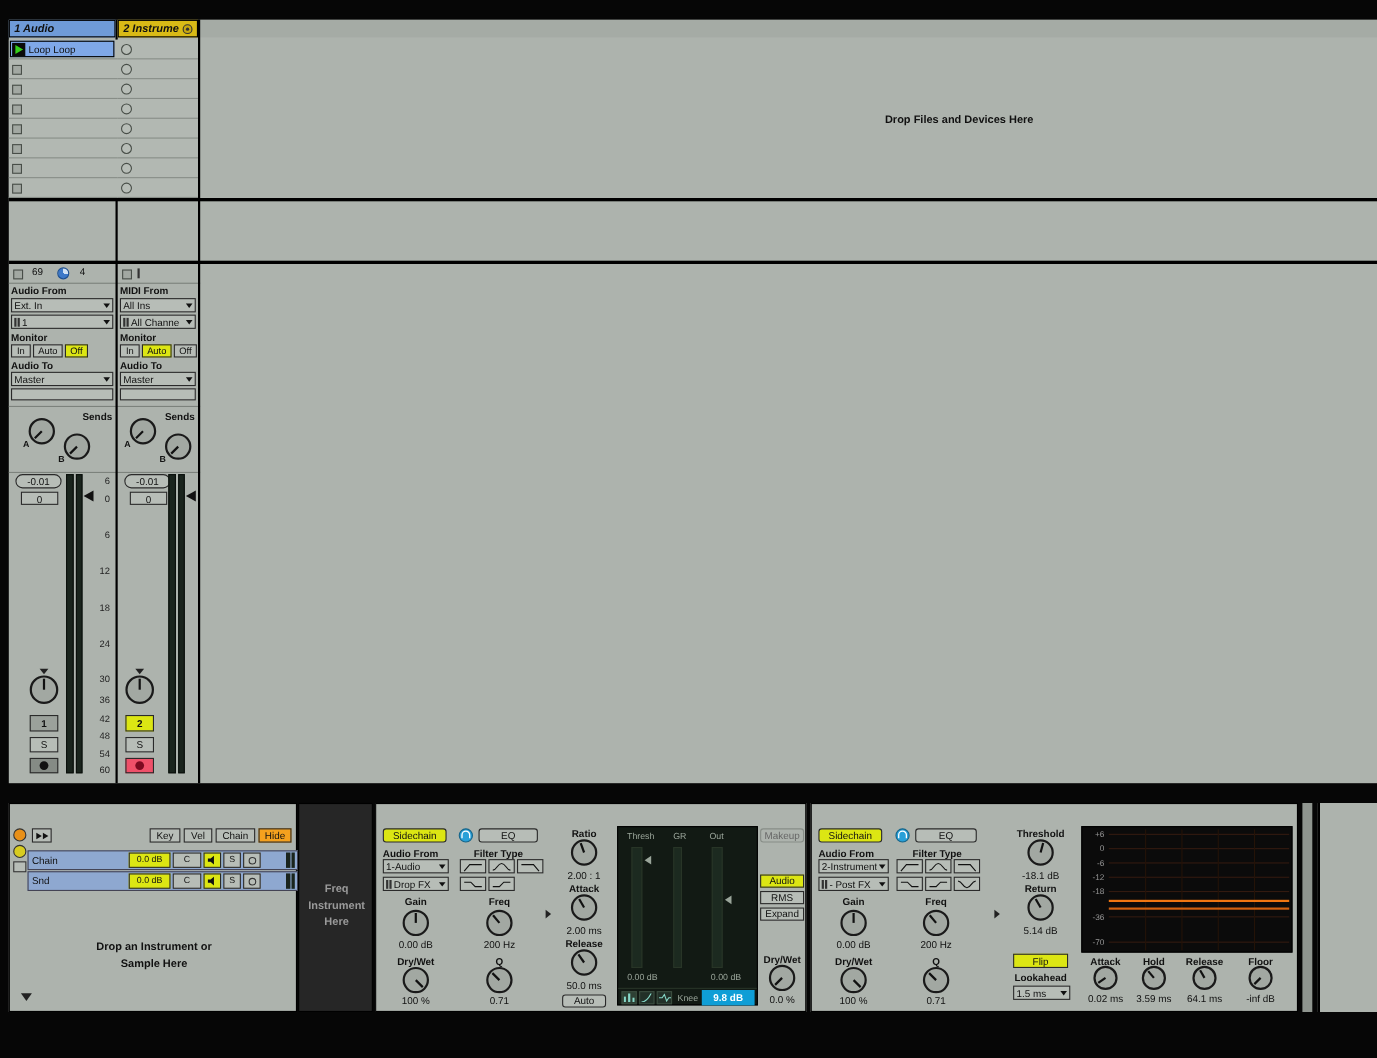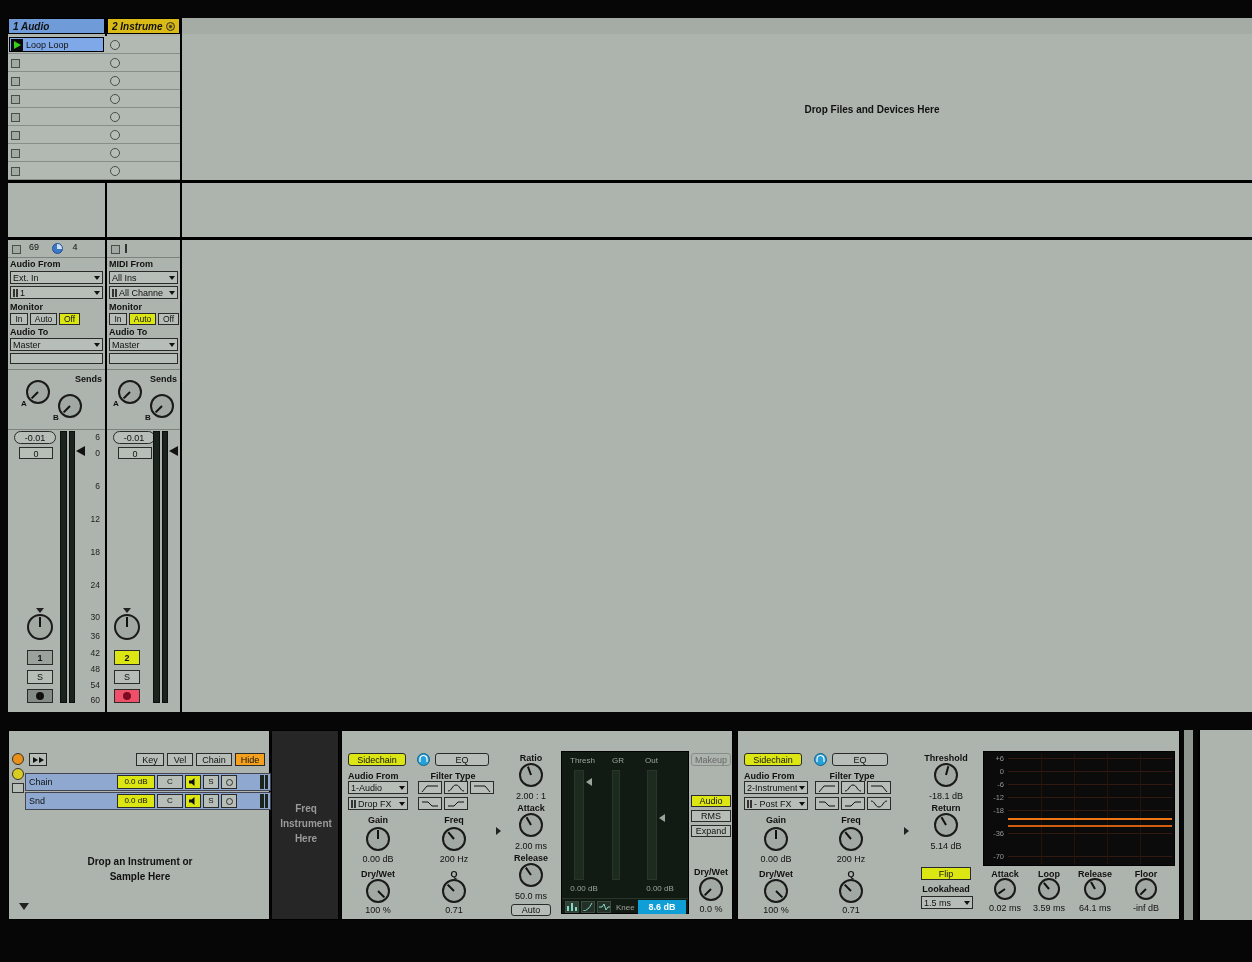--- a/index.html
+++ b/index.html
@@ -438,21 +438,21 @@
         <svg width="10" height="8" viewBox="0 0 10 8">
             <path d="M0,8 Q5,8 9,0" fill="none" stroke="#86d8c8"></path>
           </svg>
       </div>
       <div class="abs" style="left:35px;top:149px;width:14px;height:12px;background:#223028;border:1px solid #3a4c3e;display:flex;align-items:center;justify-content:center">
         <svg width="11" height="8" viewBox="0 0 11 8">
             <path d="M0,4 L3,4 L5,1 L7,7 L9,4 L11,4" fill="none" stroke="#86d8c8"></path>
           </svg>
       </div>
       <span class="mpanel-label" style="left:54px;top:151px">Knee</span>
-      <div class="abs val" style="left:76px;top:148px;width:48px;height:14px;line-height:14px;background:#0f9ed6;color:#fff;font-weight:bold">8.6 dB</div>
+      <div class="abs val" style="left:76px;top:148px;width:48px;height:14px;line-height:14px;background:#0f9ed6;color:#fff;font-weight:bold">9.8 dB</div>
     </div>
 
     <div class="btn" style="left:349px;top:22px;width:40px;height:13px;background:transparent;border:1px solid #878d87;color:#666;border-radius:3px">Makeup</div>
     <div class="btn yellow" style="left:349px;top:64px;width:40px;height:12px">Audio</div>
     <div class="btn" style="left:349px;top:79px;width:40px;height:12px">RMS</div>
     <div class="btn" style="left:349px;top:94px;width:40px;height:12px">Expand</div>
     <div class="abs val" style="left:347px;top:136px;width:44px;font-weight:bold">Dry/Wet</div>
     <div class="knob" style="left:357px;top:146px;width:24px;height:24px">
         <i style="transform:rotate(45deg)"></i>
       </div>
@@ -570,21 +570,21 @@
       <div class="gvline" style="left:123px;top:2px;height:110px"></div>
       <div class="gvline" style="left:156px;top:2px;height:110px"></div>
       <div class="abs" style="left:24px;top:66px;width:164px;height:2px;background:#ef7612"></div>
       <div class="abs" style="left:24px;top:73px;width:164px;height:2px;background:#d06010"></div>
     </div>
     <div class="abs val" style="left:245px;top:138px;width:44px;font-weight:bold">Attack</div>
     <div class="knob" style="left:256px;top:147px;width:22px;height:22px">
         <i style="transform:rotate(55deg)"></i>
       </div>
     <div class="abs val" style="left:245px;top:172px;width:44px">0.02 ms</div>
-    <div class="abs val" style="left:291px;top:138px;width:40px;font-weight:bold">Loop</div>
+    <div class="abs val" style="left:291px;top:138px;width:40px;font-weight:bold">Hold</div>
     <div class="knob" style="left:300px;top:147px;width:22px;height:22px">
         <i style="transform:rotate(140deg)"></i>
       </div>
     <div class="abs val" style="left:291px;top:172px;width:40px">3.59 ms</div>
     <div class="abs val" style="left:333px;top:138px;width:48px;font-weight:bold">Release</div>
     <div class="knob" style="left:346px;top:147px;width:22px;height:22px">
         <i style="transform:rotate(150deg)"></i>
       </div>
     <div class="abs val" style="left:333px;top:172px;width:48px">64.1 ms</div>
     <div class="abs val" style="left:385px;top:138px;width:46px;font-weight:bold">Floor</div>

